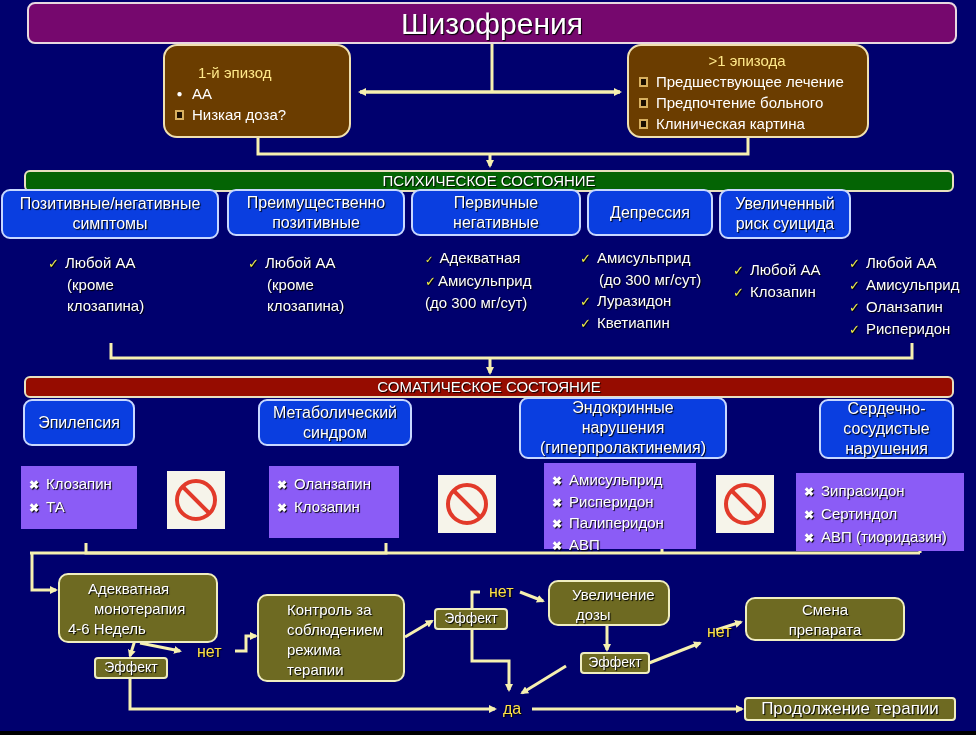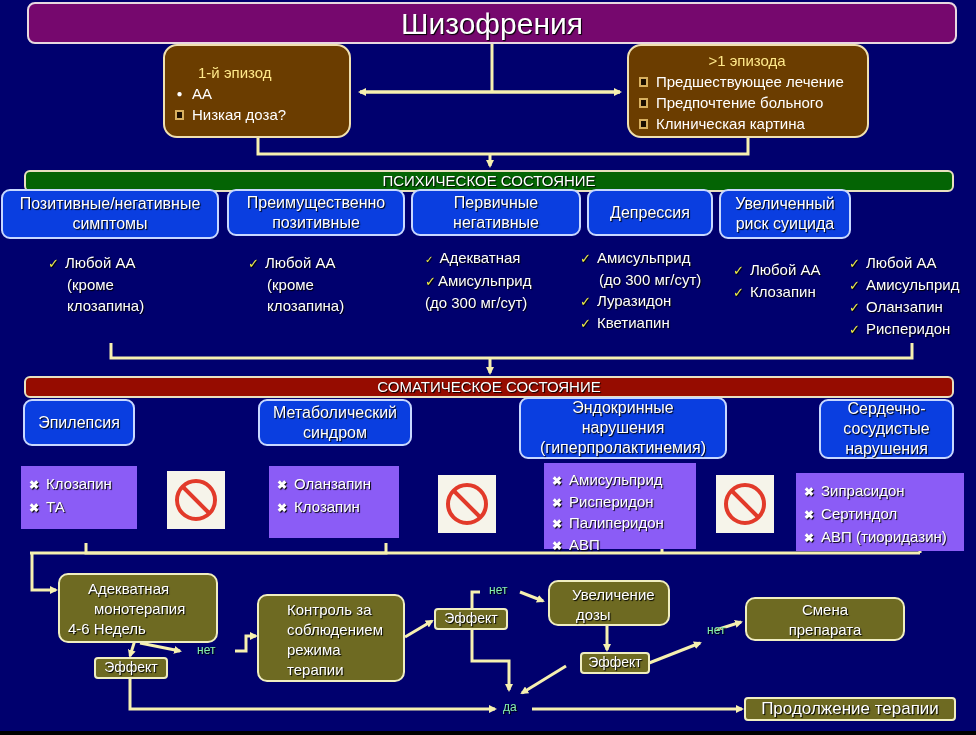--- a/index.html
+++ b/index.html
@@ -28,21 +28,21 @@
   .check-list .ck { color: #f0f040; font-size: 13px; margin-right: 6px; }
   .check-list .indent { padding-left: 19px; }
 
   .red-box { background: #8b5cf6; color: #fff; font-size: 15px; line-height: 21px; padding: 7px 8px; }
   .red-box .x { font-size: 12px; margin-right: 7px; font-weight: bold; }
 
   .no-sign { background: #f6f4ea; display: flex; align-items: center; justify-content: center; }
 
   .olive-box { background: #6e6a22; border: 2px solid #f0eec0; border-radius: 10px; color: #fff; font-size: 15px; line-height: 20px; }
   .effect { background: #6e6a22; border: 2px solid #f0eec0; border-radius: 4px; color: #fff; font-size: 14px; line-height: 16px; text-align: center; }
-  .lbl { color: #86efac; font-size: 12px; }
+  .lbl { color: #fde047; font-size: 16px; }
   svg#lines { position: absolute; left: 0; top: 0; }
 </style>
 </head>
 <body>
 
 <div id="stage">
 
   <svg id="lines" width="976" height="731">
     <defs>
       <marker id="ah" markerWidth="8" markerHeight="8" refX="6" refY="4" orient="auto" markerUnits="userSpaceOnUse">

